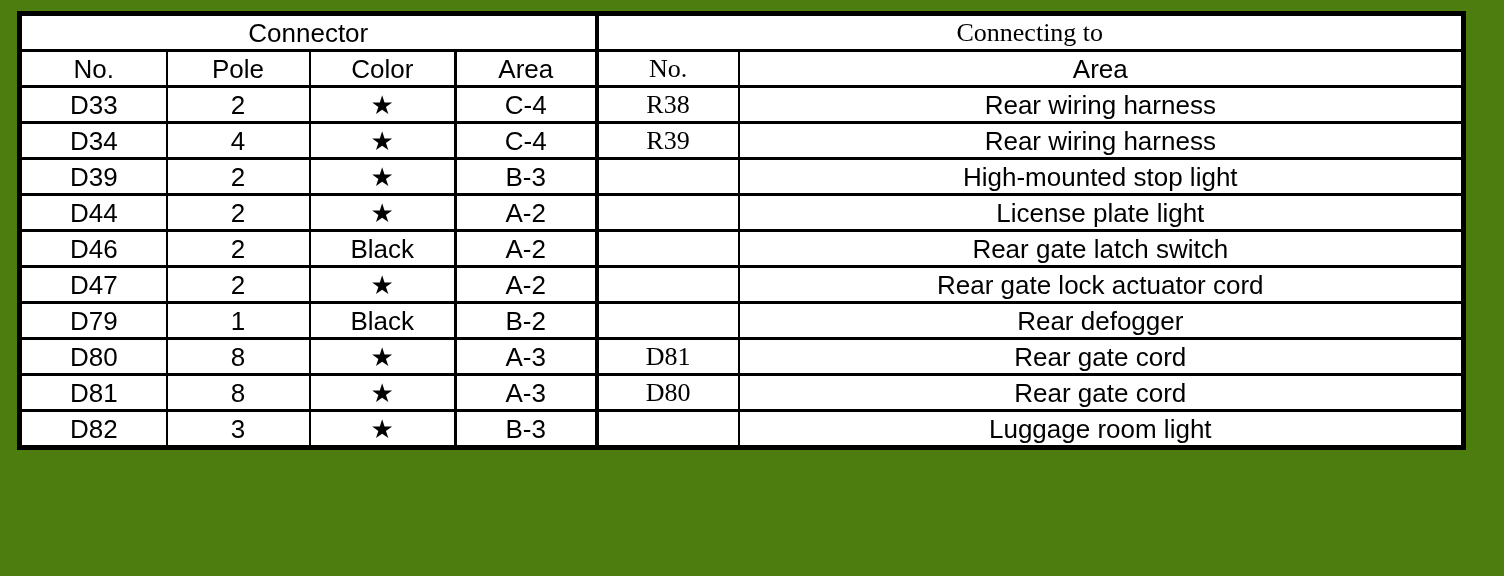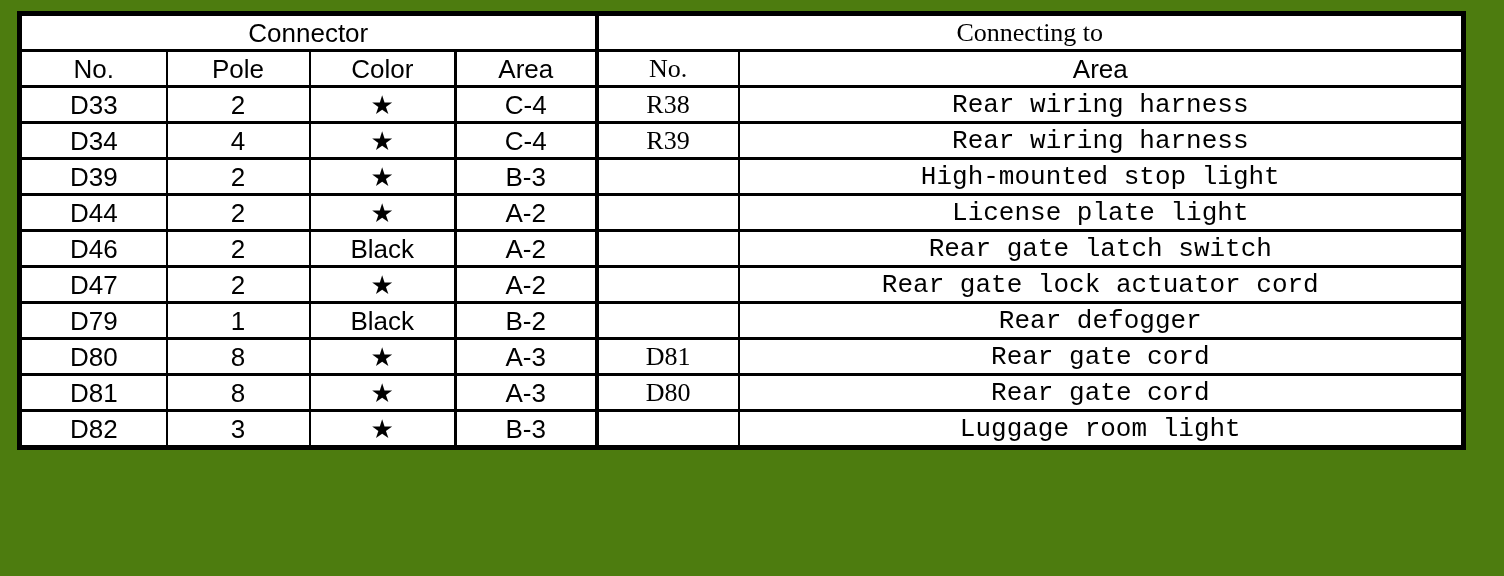--- a/index.html
+++ b/index.html
@@ -51,21 +51,20 @@
     border-left-width: 4px !important;
     font-family: Liberation Serif, serif;
   }
   
   .area-div {
     border-left-width: 3px !important;
   }
   td.name-cell {
     text-align: left;
     padding-left: 13px;
-    font-family: Liberation Mono, monospace;
   }
   td.footnote-cell {
     text-align: left;
     padding-left: 9px;
     height: 36px;
   }
   th.group-hdr {
     height: 34px;
   }
   .star {

